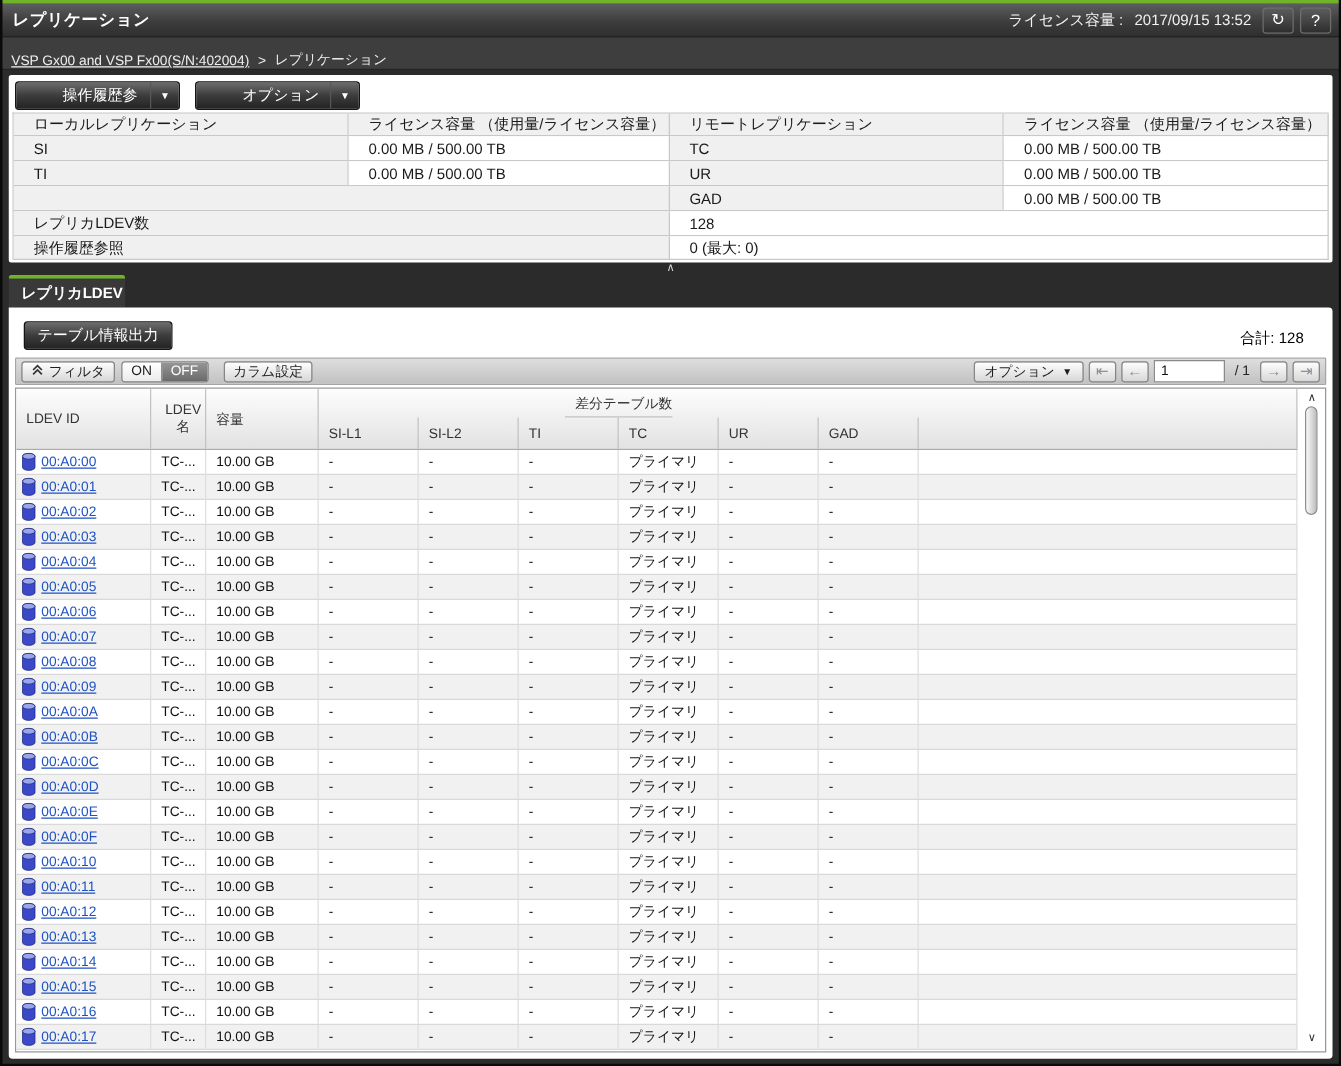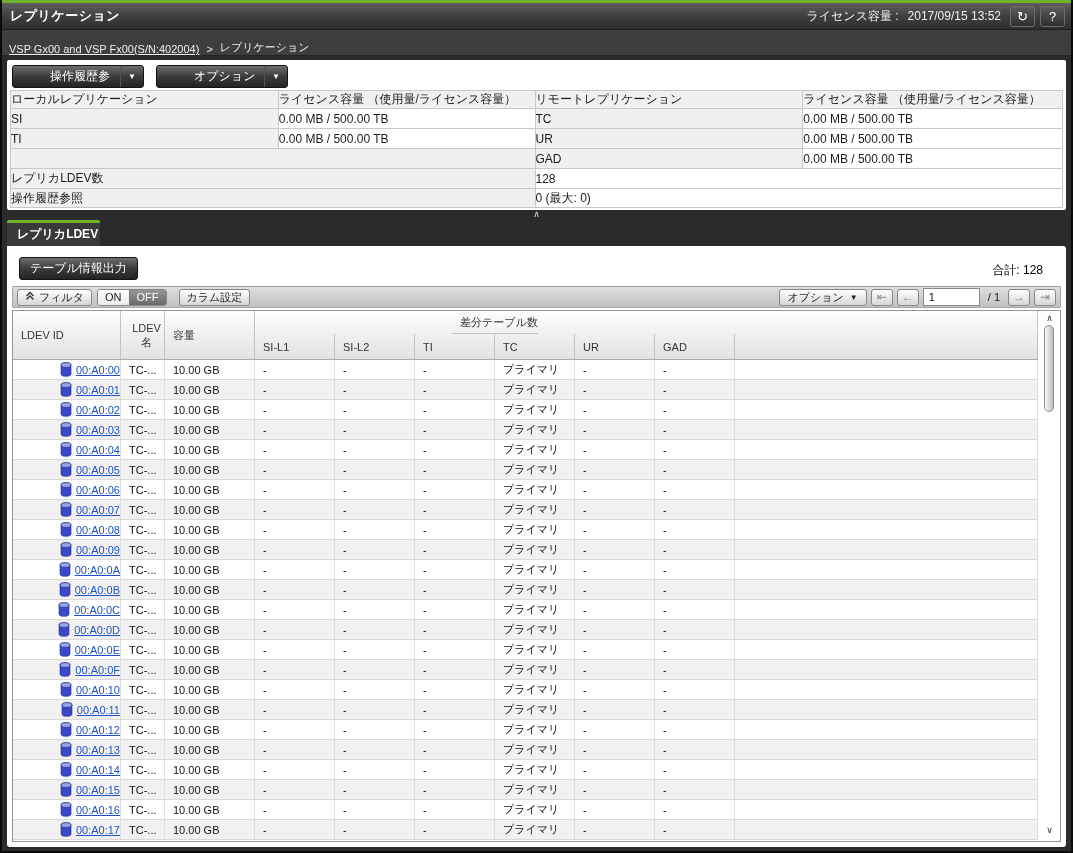--- a/index.html
+++ b/index.html
@@ -47,21 +47,21 @@
     background:linear-gradient(#fefefe,#d7d7d7); border:1px solid #868686; border-radius:3px;
     height:17px; font-size:11px; color:#1d1d1d; display:inline-flex; align-items:center;
     padding:0 7px; cursor:pointer; white-space:nowrap;
   }
 
   
   .panel1 { position:absolute; left:7px; top:60px; width:1059px; height:150px; background:#fff; border-radius:2px; }
   .actionbar { position:absolute; left:5px; top:5px; display:flex; gap:12px; }
   .sumtable { position:absolute; left:3px; top:30px; width:1053px; border-top:1px solid #c8c8c8; border-left:1px solid #c8c8c8; font-size:12px; color:#1a1a1a; }
   .srow { display:flex; }
-  .scell { border-right:1px solid #c8c8c8; border-bottom:1px solid #c8c8c8; padding-left:0; display:flex; align-items:center; overflow:hidden; white-space:nowrap; }
+  .scell { border-right:1px solid #c8c8c8; border-bottom:1px solid #c8c8c8; padding-left:16px; display:flex; align-items:center; overflow:hidden; white-space:nowrap; }
   .h18 .scell { height:18px; } .h20 .scell { height:20px; } .h19 .scell { height:19px; }
   .gray { background:#f0f0f0; } .white { background:#fff; }
   .w268 { width:268px; } .w257 { width:257px; } .w260 { width:260px; } .w525 { width:525px; } .w528 { width:528px; }
 
   .collapse1 { position:absolute; left:0; top:209px; width:100%; text-align:center; color:#d8d8d8; font-size:9px; line-height:10px; cursor:pointer; }
 
   
   .tab {
     position:absolute; left:7px; top:220px; width:93px; height:26px;
     background:#393939; border-top:3px solid #6fb32b; border-radius:2px 2px 0 0;
@@ -97,21 +97,21 @@
   .th-copy { width:480px; display:flex; flex-direction:column; padding:0; border-right:none; }
   .th-copy-top { height:23px; border-bottom:1px solid #c2c2c2; display:flex; align-items:center; padding-left:8px; }
   .th-sub { display:flex; flex:1; }
   .th-sub-cell { width:80px; border-right:1px solid #c2c2c2; display:flex; align-items:center; padding-left:8px; }
   .th-filler { flex:1; border-right:1px solid #c2c2c2; }
 
   .tbody { width:1025px; }
   .tr { display:flex; width:1025px; height:20px; border-bottom:1px solid #d9d9d9; font-size:11px; color:#111; background:#fff; }
   .tr:nth-child(even) { background:#f1f1f1; }
   .td { border-right:1px solid #dedede; display:flex; align-items:center; padding-left:8px; overflow:hidden; white-space:nowrap; }
-  .td-id { width:108px; padding-left:4px; gap:4px;justify-content:flex-end; }
+  .td-id { width:108px; padding-left:4px; gap:4px; }
   .td-id a { color:#1e52c4; text-decoration:underline; cursor:pointer; }
   .td-name { width:44px; }
   .td-cap { width:90px;text-align:right; }
   .td-v { width:80px; }
   .td-filler { flex:1; border-right:1px solid #dedede; }
 
   .vscroll { position:absolute; top:66px; right:9px; width:15px; height:526px; }
   .vs-arrow { position:absolute; left:0; width:100%; text-align:center; font-size:9px; color:#2a2a2a; cursor:pointer; line-height:10px; }
   .vs-up { top:1px; } .vs-down { bottom:3px; }
   .vs-thumb {

